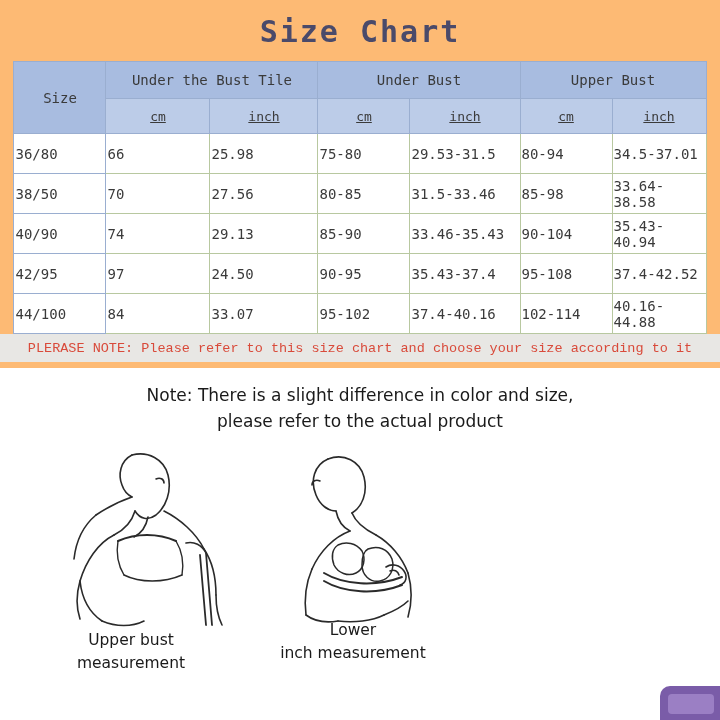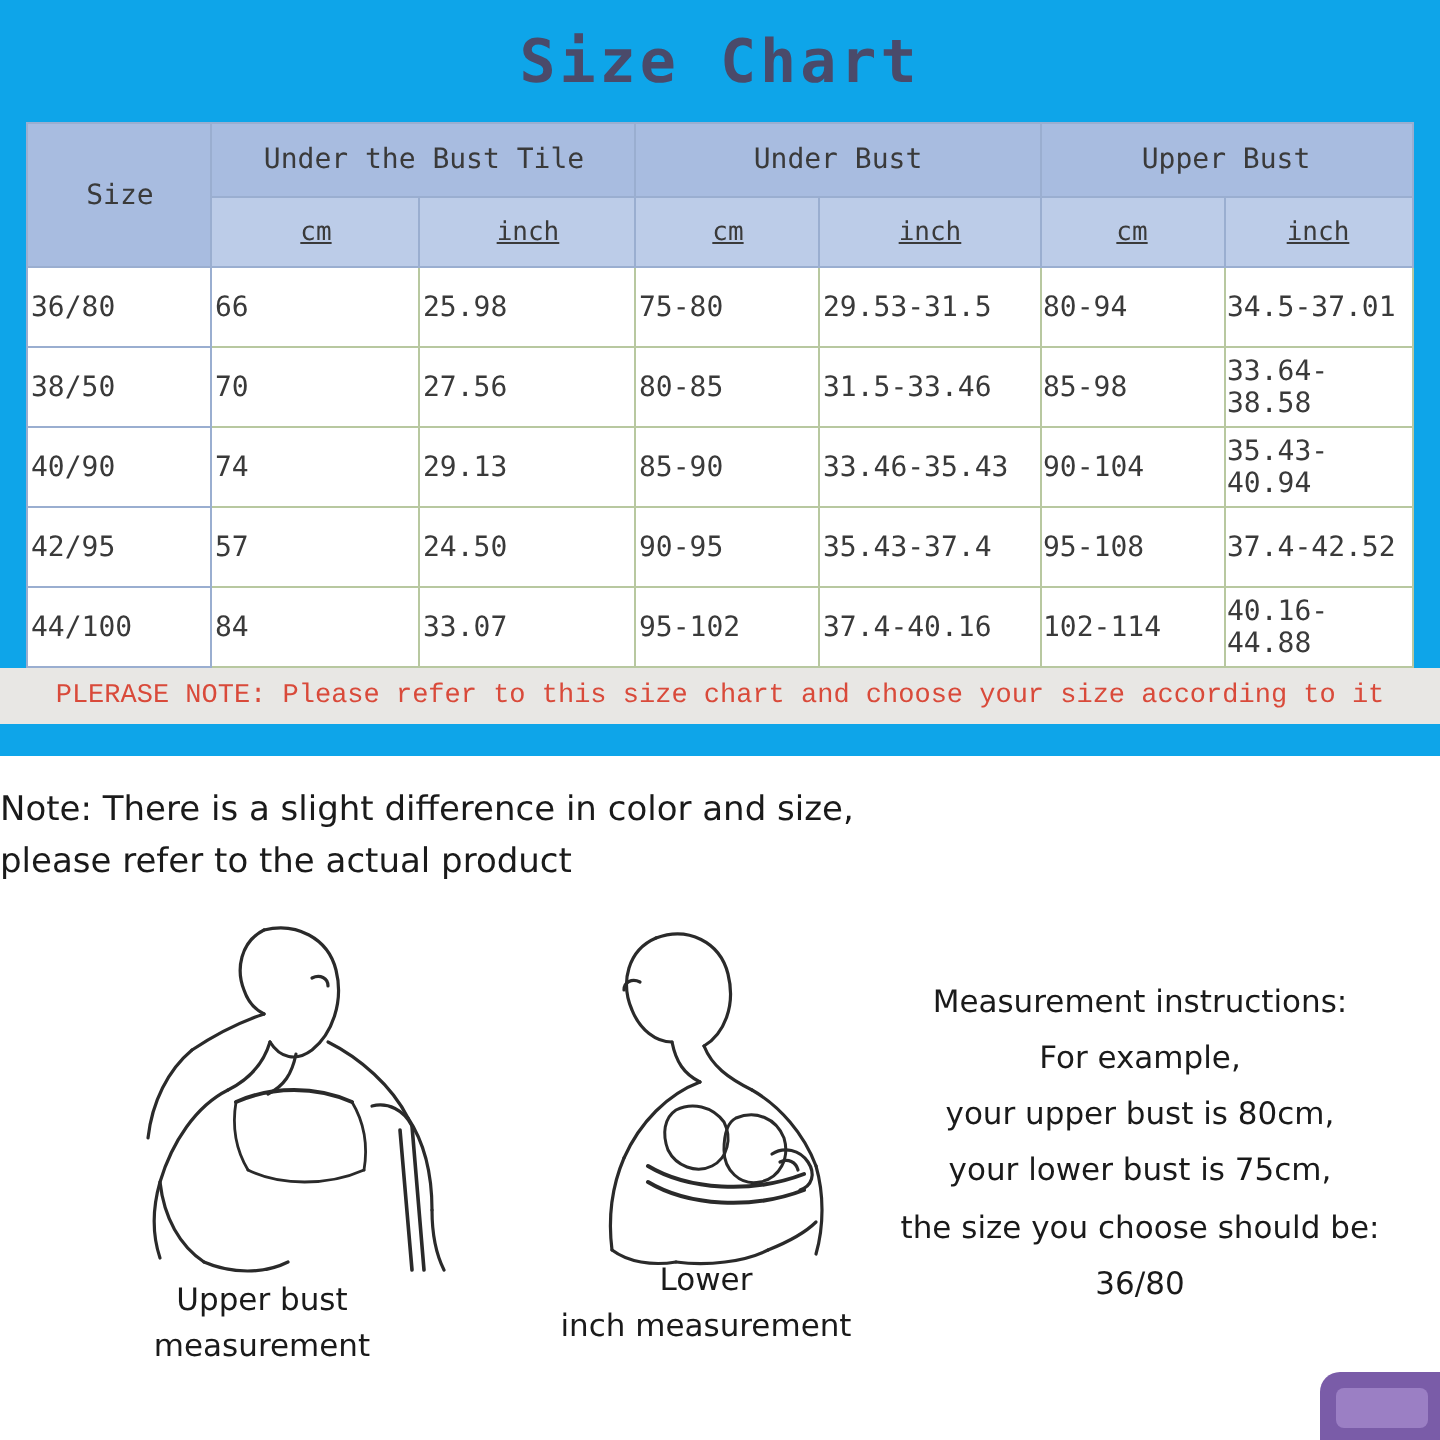--- a/index.html
+++ b/index.html
@@ -14,23 +14,23 @@
     overflow: hidden;
   }
   .page {
     position: relative;
     width: 720px;
     height: 720px;
     background: #ffffff;
     box-sizing: border-box;
   }
   .top-band {
-    background: #0ea5e9;
+    background: #fdba74;
     padding-top: 14px;
-    padding-bottom: 16px;
+    padding-bottom: 6px;
   }
   .title {
     text-align: center;
     font-family: "DejaVu Sans Mono", monospace;
     font-size: 30px;
     font-weight: bold;
     color: #4a4a6a;
     letter-spacing: 2px;
     margin: 0 0 12px 0;
   }
@@ -77,21 +77,21 @@
   .note-red {
     text-align: center;
     font-family: Liberation Mono, monospace;
     font-size: 13.5px;
     color: #d94a3a;
     padding: 7px 0 6px 0;
     background: #e8e7e4;
     letter-spacing: 0px;
   }
   .note-black {
-    text-align: left;
+    text-align: center;
     font-size: 17px;
     color: #1a1a1a;
     line-height: 1.55;
     padding: 14px 0 6px 0;
     background: #ffffff;
   }
   .lower {
     position: relative;
     height: 260px;
     background: #ffffff;
@@ -197,21 +197,21 @@
           <td class="body-cell size-cell">40/90</td>
           <td class="body-cell">74</td>
           <td class="body-cell">29.13</td>
           <td class="body-cell">85-90</td>
           <td class="body-cell">33.46-35.43</td>
           <td class="body-cell">90-104</td>
           <td class="body-cell">35.43-40.94</td>
         </tr>
         <tr>
           <td class="body-cell size-cell">42/95</td>
-          <td class="body-cell">57</td>
+          <td class="body-cell">97</td>
           <td class="body-cell">24.50</td>
           <td class="body-cell">90-95</td>
           <td class="body-cell">35.43-37.4</td>
           <td class="body-cell">95-108</td>
           <td class="body-cell">37.4-42.52</td>
         </tr>
         <tr>
           <td class="body-cell size-cell">44/100</td>
           <td class="body-cell">84</td>
           <td class="body-cell">33.07</td>
@@ -301,28 +301,20 @@
     <div class="cap cap1">
       <div>Upper bust</div>
       <div>measurement</div>
     </div>
 
     <div class="cap cap2">
       <div>Lower</div>
       <div>inch measurement</div>
     </div>
 
-    <div class="instructions">
-      <div>Measurement instructions:</div>
-      <div>For example,</div>
-      <div>your upper bust is 80cm,</div>
-      <div>your lower bust is 75cm,</div>
-      <div>the size you choose should be:</div>
-      <div>36/80</div>
-    </div>
 
   </div>
 
   <div class="corner">
     <div class="corner-inner"></div>
   </div>
 
 </div>
 
 </body></html>

